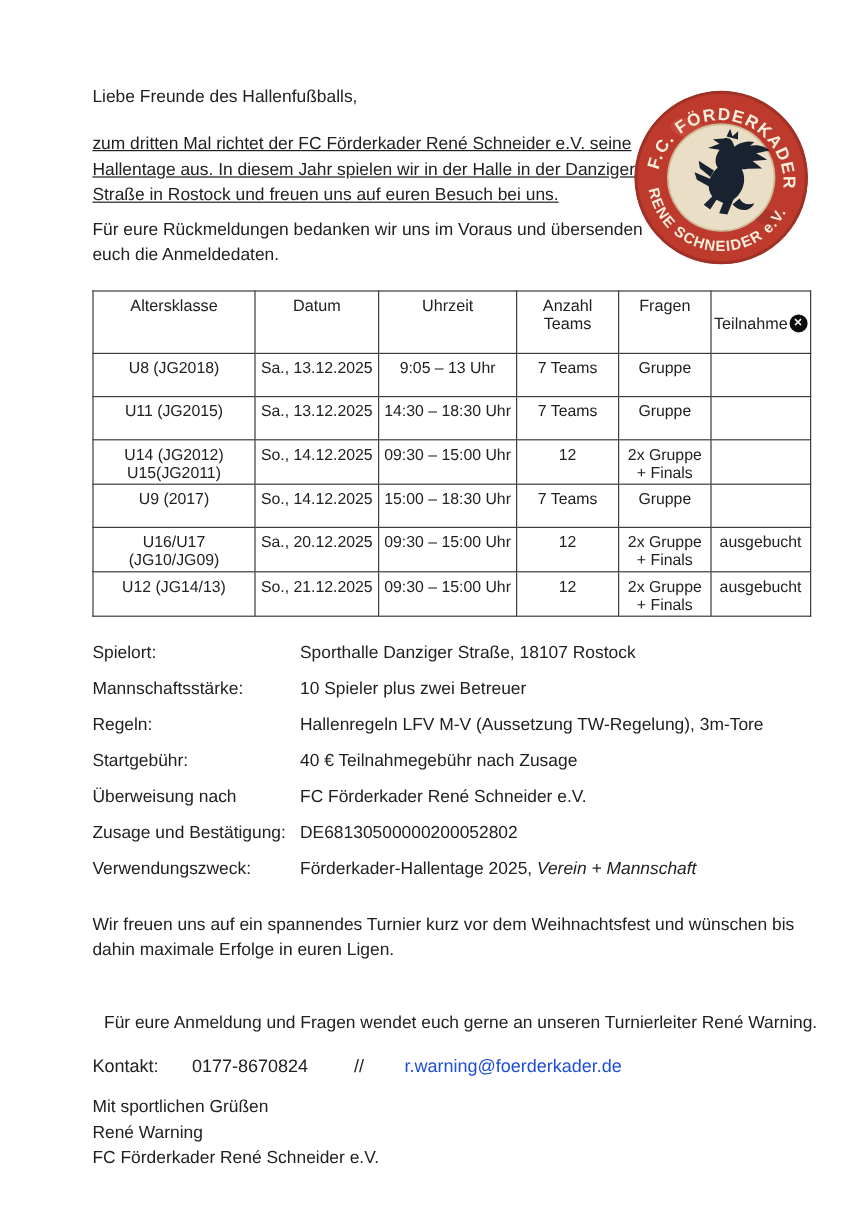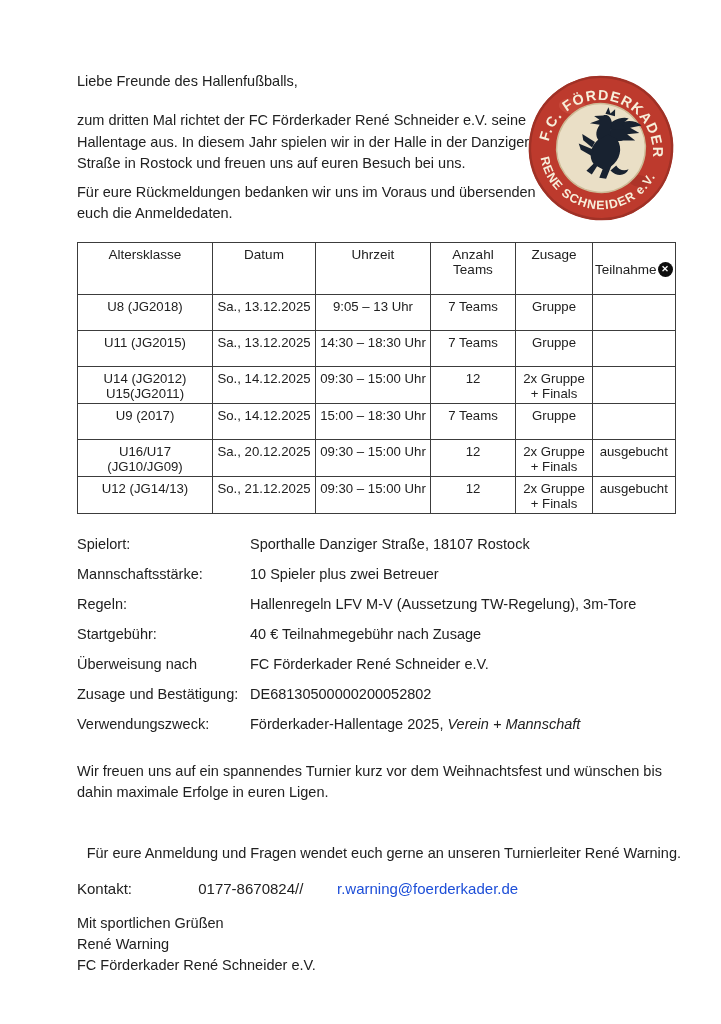--- a/index.html
+++ b/index.html
@@ -5,21 +5,21 @@
   html,body { margin:0; padding:0; background:#ffffff; }
   .page {
     position:relative; width:721px; height:1024px; background:#ffffff;
     font-family:"Liberation Sans", sans-serif; color:#212121; overflow:hidden;
   }
   .content { padding:72px 40px 0 77px; }
 
   .greeting { font-size:14.5px; line-height:19px; margin:0; }
   .para { font-size:14.5px; line-height:21.5px; margin:0; }
   .intro-para { max-width:468px; }
-  .p-top-19 { margin-top:19px; }
+  .p-top-19 { margin-top:19px;text-decoration:underline; }
   .p-top-7  { margin-top:7px;  }
 
   
   .logo-wrap { position:absolute; top:74px; right:46px; width:148px; height:148px; transform:rotate(9deg); }
   .logo-wrap svg { width:100%; height:100%; display:block; }
 
   
   table.sched { border-collapse:collapse; margin-top:17px; table-layout:fixed; }
   table.sched th, table.sched td {
     border:1px solid #3c3c3c; text-align:center; vertical-align:top;
@@ -38,21 +38,21 @@
   .details { margin-top:22px; }
   .detail-row { display:flex; font-size:14.5px; line-height:17px; margin-bottom:13px; }
   .dlabel { width:173px; flex:none; }
   .dvalue i { font-style:italic;text-align:right; }
 
   .closing1 { margin-top:28px; max-width:622px; }
   .closing2 { margin-top:39px; max-width:640px;text-align:right; }
 
   .contact-row { display:flex; margin-top:16px; font-size:15px; line-height:18px; align-items:baseline; }
   .clabel { width:83px; flex:none; }
-  .cphone { width:135px; flex:none;text-align:right; }
+  .cphone { width:135px; flex:none; }
   .csep   { width:42px;  flex:none; }
   .email-link { color:#1d4ed8; text-decoration:none; cursor:pointer; }
 
   .signature { margin-top:15px; font-size:14.5px; line-height:21px; }
 </style>
 </head>
 <body>
 
 <div class="page">
 
@@ -101,21 +101,21 @@
           <col class="c4">
           <col class="c5">
       </colgroup>
       <thead>
         <tr>
           <th>Altersklasse</th>
           <th>Datum</th>
           <th>Uhrzeit</th>
           <th>Anzahl
 Teams</th>
-          <th>Zusage</th>
+          <th>Fragen</th>
           <th>
             <span class="th-stack">
               <span>Teilnahme</span>
               <span class="cross-circle">✕</span>
             </span>
           </th>
         </tr>
       </thead>
       <tbody>
         <tr>

